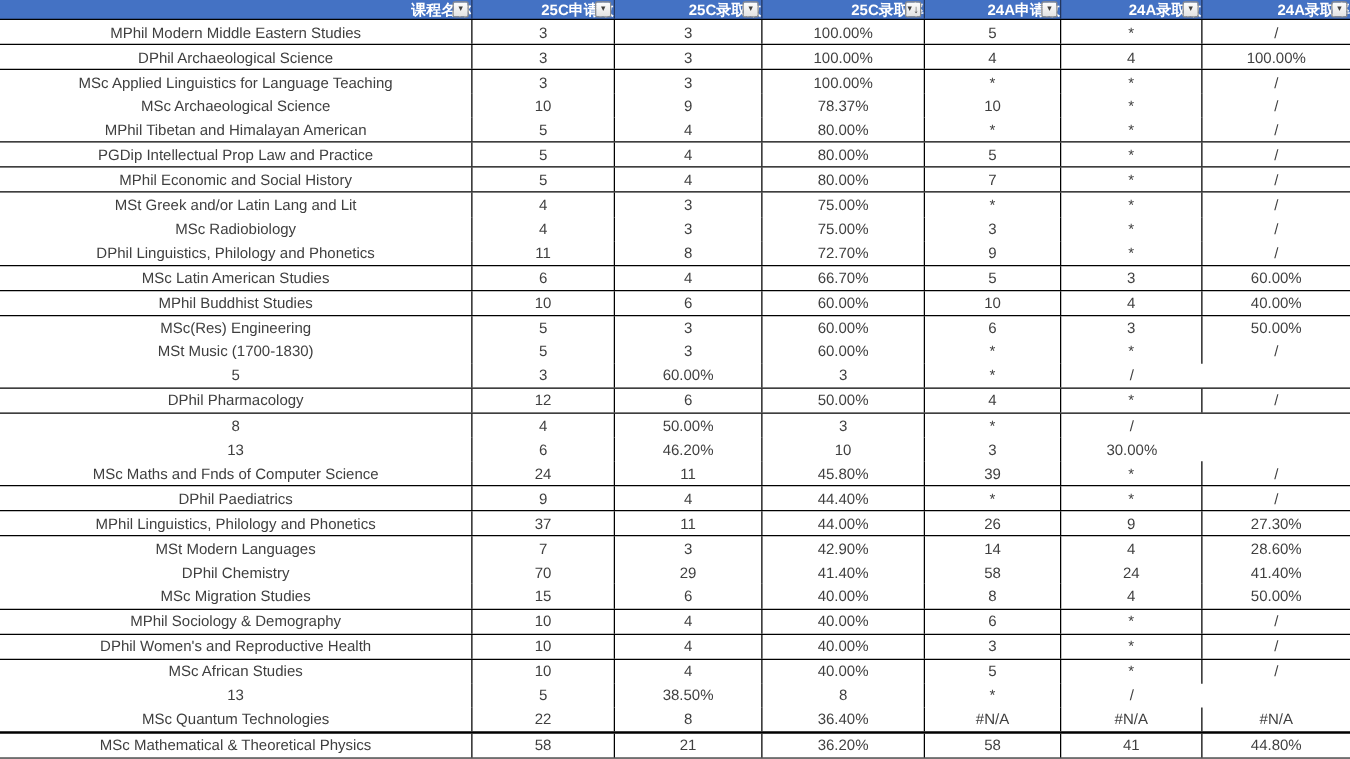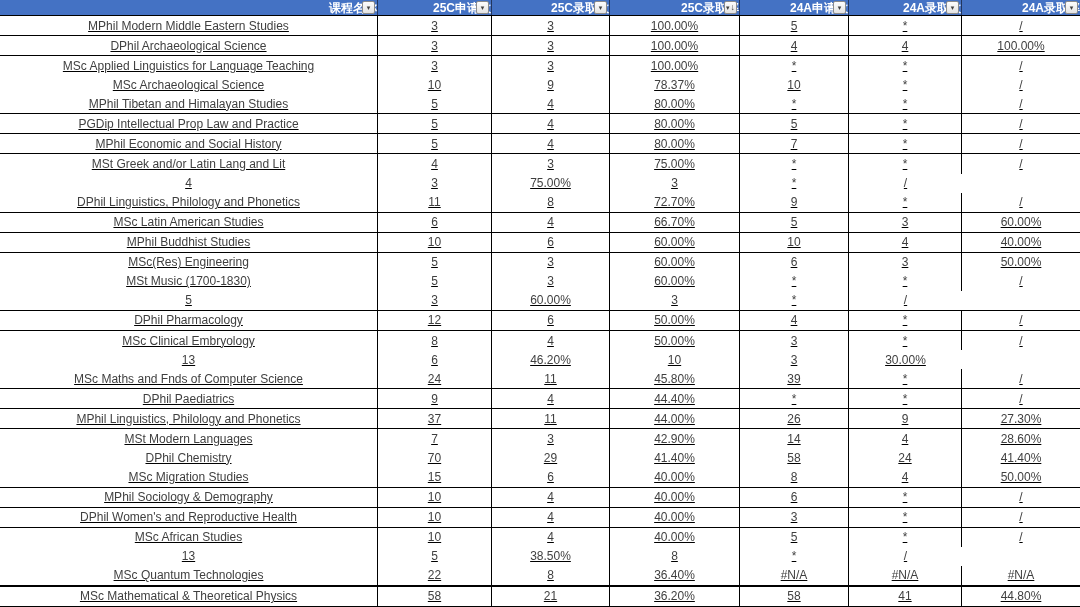--- a/index.html
+++ b/index.html
@@ -15,21 +15,21 @@
            color:var(--header-text,#fff); font-size:12px; font-weight:bold;
            border-right:1px solid #22365f; line-height:1; overflow:hidden; }
   .hcell:last-child { border-right:none; }
   .filter-btn { position:absolute; right:2px; top:1px; width:13px; height:13px;
                 background:linear-gradient(#fdfdfd,#e3e3e3); border:1px solid #8a8a8a;
                 border-radius:2px; display:flex; align-items:center; justify-content:center;
                 color:#404040; font-size:7px; font-weight:normal; cursor:pointer; gap:1px; }
   .filter-btn .arrow { font-size:9px; }
 
   .rows { flex:1 1 auto; display:flex; flex-direction:column; }
-  .row { flex:1 1 0; min-height:0;text-decoration:underline; }
+  .row { flex:1 1 0; min-height:0; }
   .row.bb { border-bottom:1px solid var(--grid,#000); }
   .row.bb-thick { border-bottom:2px solid var(--grid,#000); }
   .cell { display:flex; align-items:center; justify-content:center;
           font-size:12px; color:var(--cell-text,#3f3f3f);
           border-right:1px solid var(--grid,#000); overflow:hidden;
           white-space:nowrap; line-height:1; }
   .cell:last-child { border-right:none; }
 </style>
 </head>
 <body>
@@ -111,21 +111,21 @@
       <div class="grid-row row">
         <div class="cell">MSc Archaeological Science</div>
         <div class="cell">10</div>
         <div class="cell">9</div>
         <div class="cell">78.37%</div>
         <div class="cell">10</div>
         <div class="cell">*</div>
         <div class="cell">/</div>
       </div>
       <div class="grid-row row bb">
-        <div class="cell">MPhil Tibetan and Himalayan Studies</div>
+        <div class="cell">MPhil Tibetan and Himalayan American</div>
         <div class="cell">5</div>
         <div class="cell">4</div>
         <div class="cell">80.00%</div>
         <div class="cell">*</div>
         <div class="cell">*</div>
         <div class="cell">/</div>
       </div>
       <div class="grid-row row bb">
         <div class="cell">PGDip Intellectual Prop Law and Practice</div>
         <div class="cell">5</div>
@@ -147,20 +147,21 @@
       <div class="grid-row row">
         <div class="cell">MSt Greek and/or Latin Lang and Lit</div>
         <div class="cell">4</div>
         <div class="cell">3</div>
         <div class="cell">75.00%</div>
         <div class="cell">*</div>
         <div class="cell">*</div>
         <div class="cell">/</div>
       </div>
       <div class="grid-row row">
+        <div class="cell">MSc Radiobiology</div>
         <div class="cell">4</div>
         <div class="cell">3</div>
         <div class="cell">75.00%</div>
         <div class="cell">3</div>
         <div class="cell">*</div>
         <div class="cell">/</div>
       </div>
       <div class="grid-row row bb">
         <div class="cell">DPhil Linguistics, Philology and Phonetics</div>
         <div class="cell">11</div>
@@ -217,21 +218,20 @@
       <div class="grid-row row bb">
         <div class="cell">DPhil Pharmacology</div>
         <div class="cell">12</div>
         <div class="cell">6</div>
         <div class="cell">50.00%</div>
         <div class="cell">4</div>
         <div class="cell">*</div>
         <div class="cell">/</div>
       </div>
       <div class="grid-row row">
-        <div class="cell">MSc Clinical Embryology</div>
         <div class="cell">8</div>
         <div class="cell">4</div>
         <div class="cell">50.00%</div>
         <div class="cell">3</div>
         <div class="cell">*</div>
         <div class="cell">/</div>
       </div>
       <div class="grid-row row">
         <div class="cell">13</div>
         <div class="cell">6</div>

